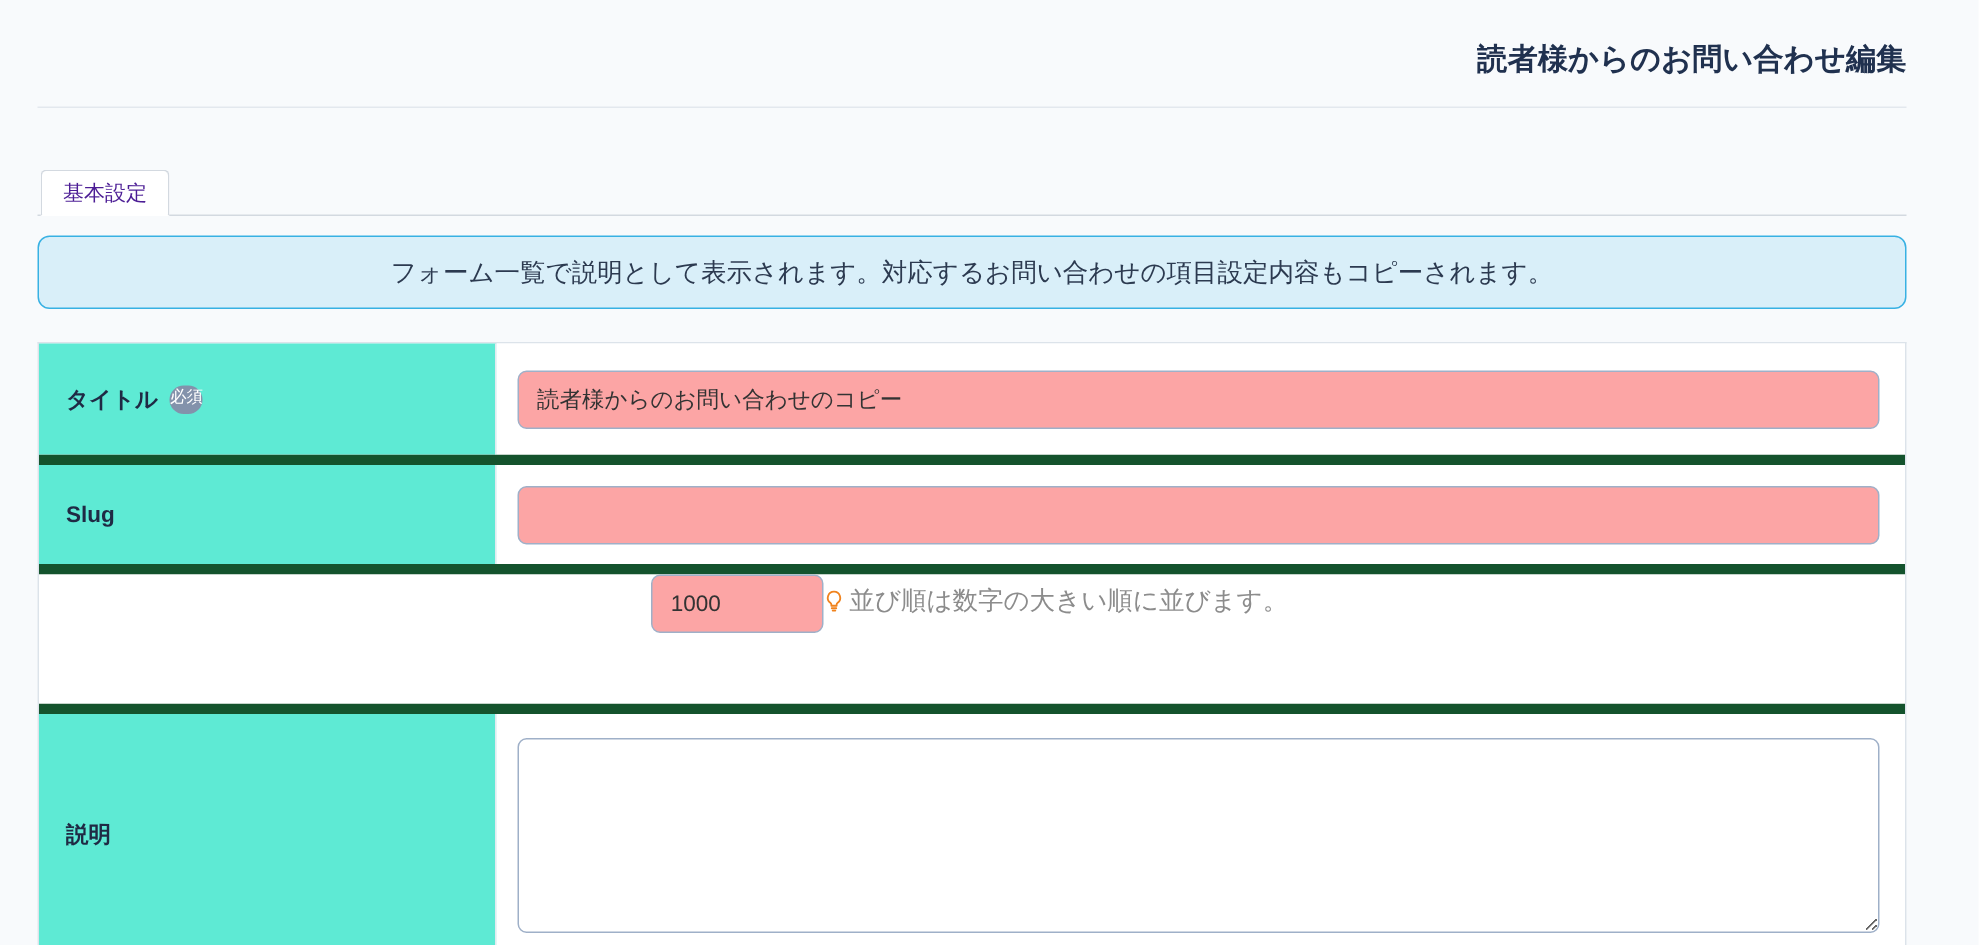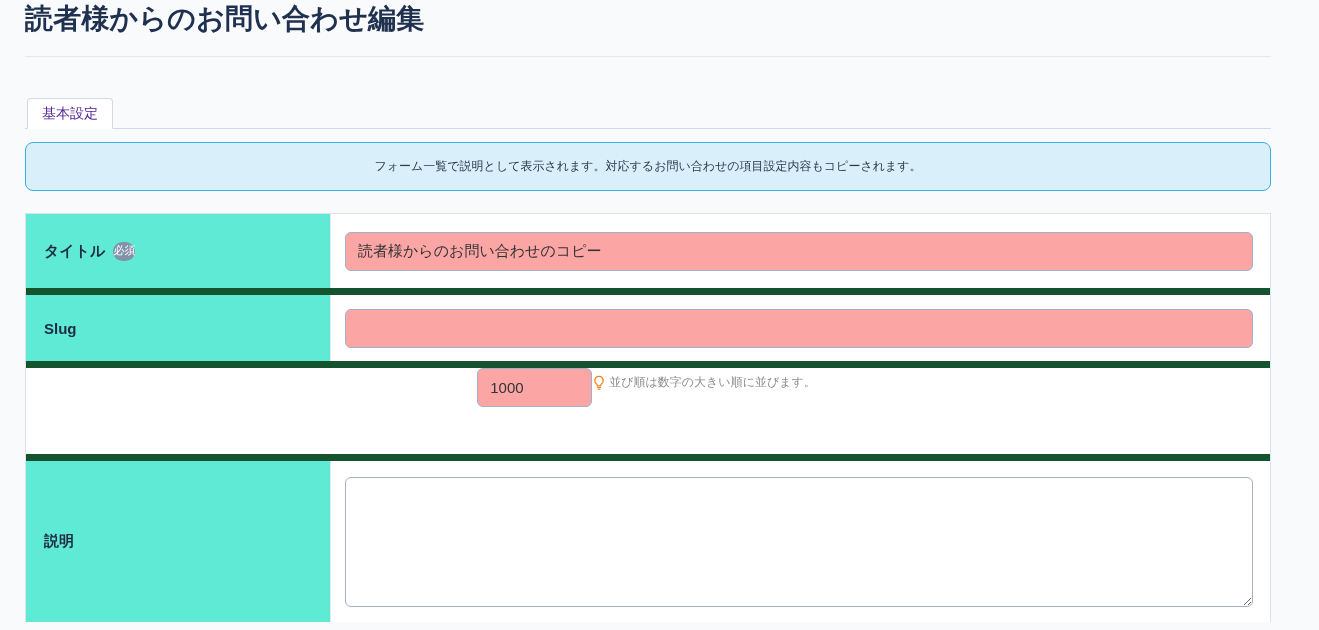--- a/index.html
+++ b/index.html
@@ -6,24 +6,26 @@
   html,body { width:1319px; height:630px; overflow:hidden; }
   body {
     background:#f8fafc;
     font-family:"Liberation Sans", sans-serif;
     color:#1f2a44;
   }
   .page { padding-left:25px; padding-right:48px; }
 
   
   .page-title {
-    font-size:28px;
+    padding-top:26px;
+    font-size:20px;
     font-weight:bold;
     color:#20314f;
     letter-spacing:.2px;
+    text-align:right;
   }
   .title-divider {
     margin-top:18px;
     border-bottom:1px solid #e3e8ee;
   }
 
   
   .tabstrip {
     margin-top:41px;
     border-bottom:1px solid #d3d9e0;
@@ -46,21 +48,21 @@
   
   .notice {
     margin-top:13px;
     height:49px;
     background:#d9eff9;
     border:1px solid #38b1e3;
     border-radius:8px;
     display:flex;
     align-items:center;
     justify-content:center;
-    font-size:12px;
+    font-size:17px;
     color:#2c3a50;
   }
 
   
   .form-table {
     margin-top:22px;
     border:1px solid #dce3ea;
     border-bottom:none;
     background:#ffffff;
   }
@@ -120,21 +122,21 @@
   .stack {
     flex-direction:row;
     align-items:flex-start;
     justify-content:center;
   }
   .hint {
     margin-top:6px;
     display:flex;
     align-items:center;
     gap:3px;
-    font-size:12px;
+    font-size:17px;
     color:#8c8c8c;
   }
   .hint svg { display:block; }
 
   .textarea-input {
     width:100%;
     height:130px;
     border:1px solid #9fb0c8;
     border-radius:6px;
     padding:8px 12px;

